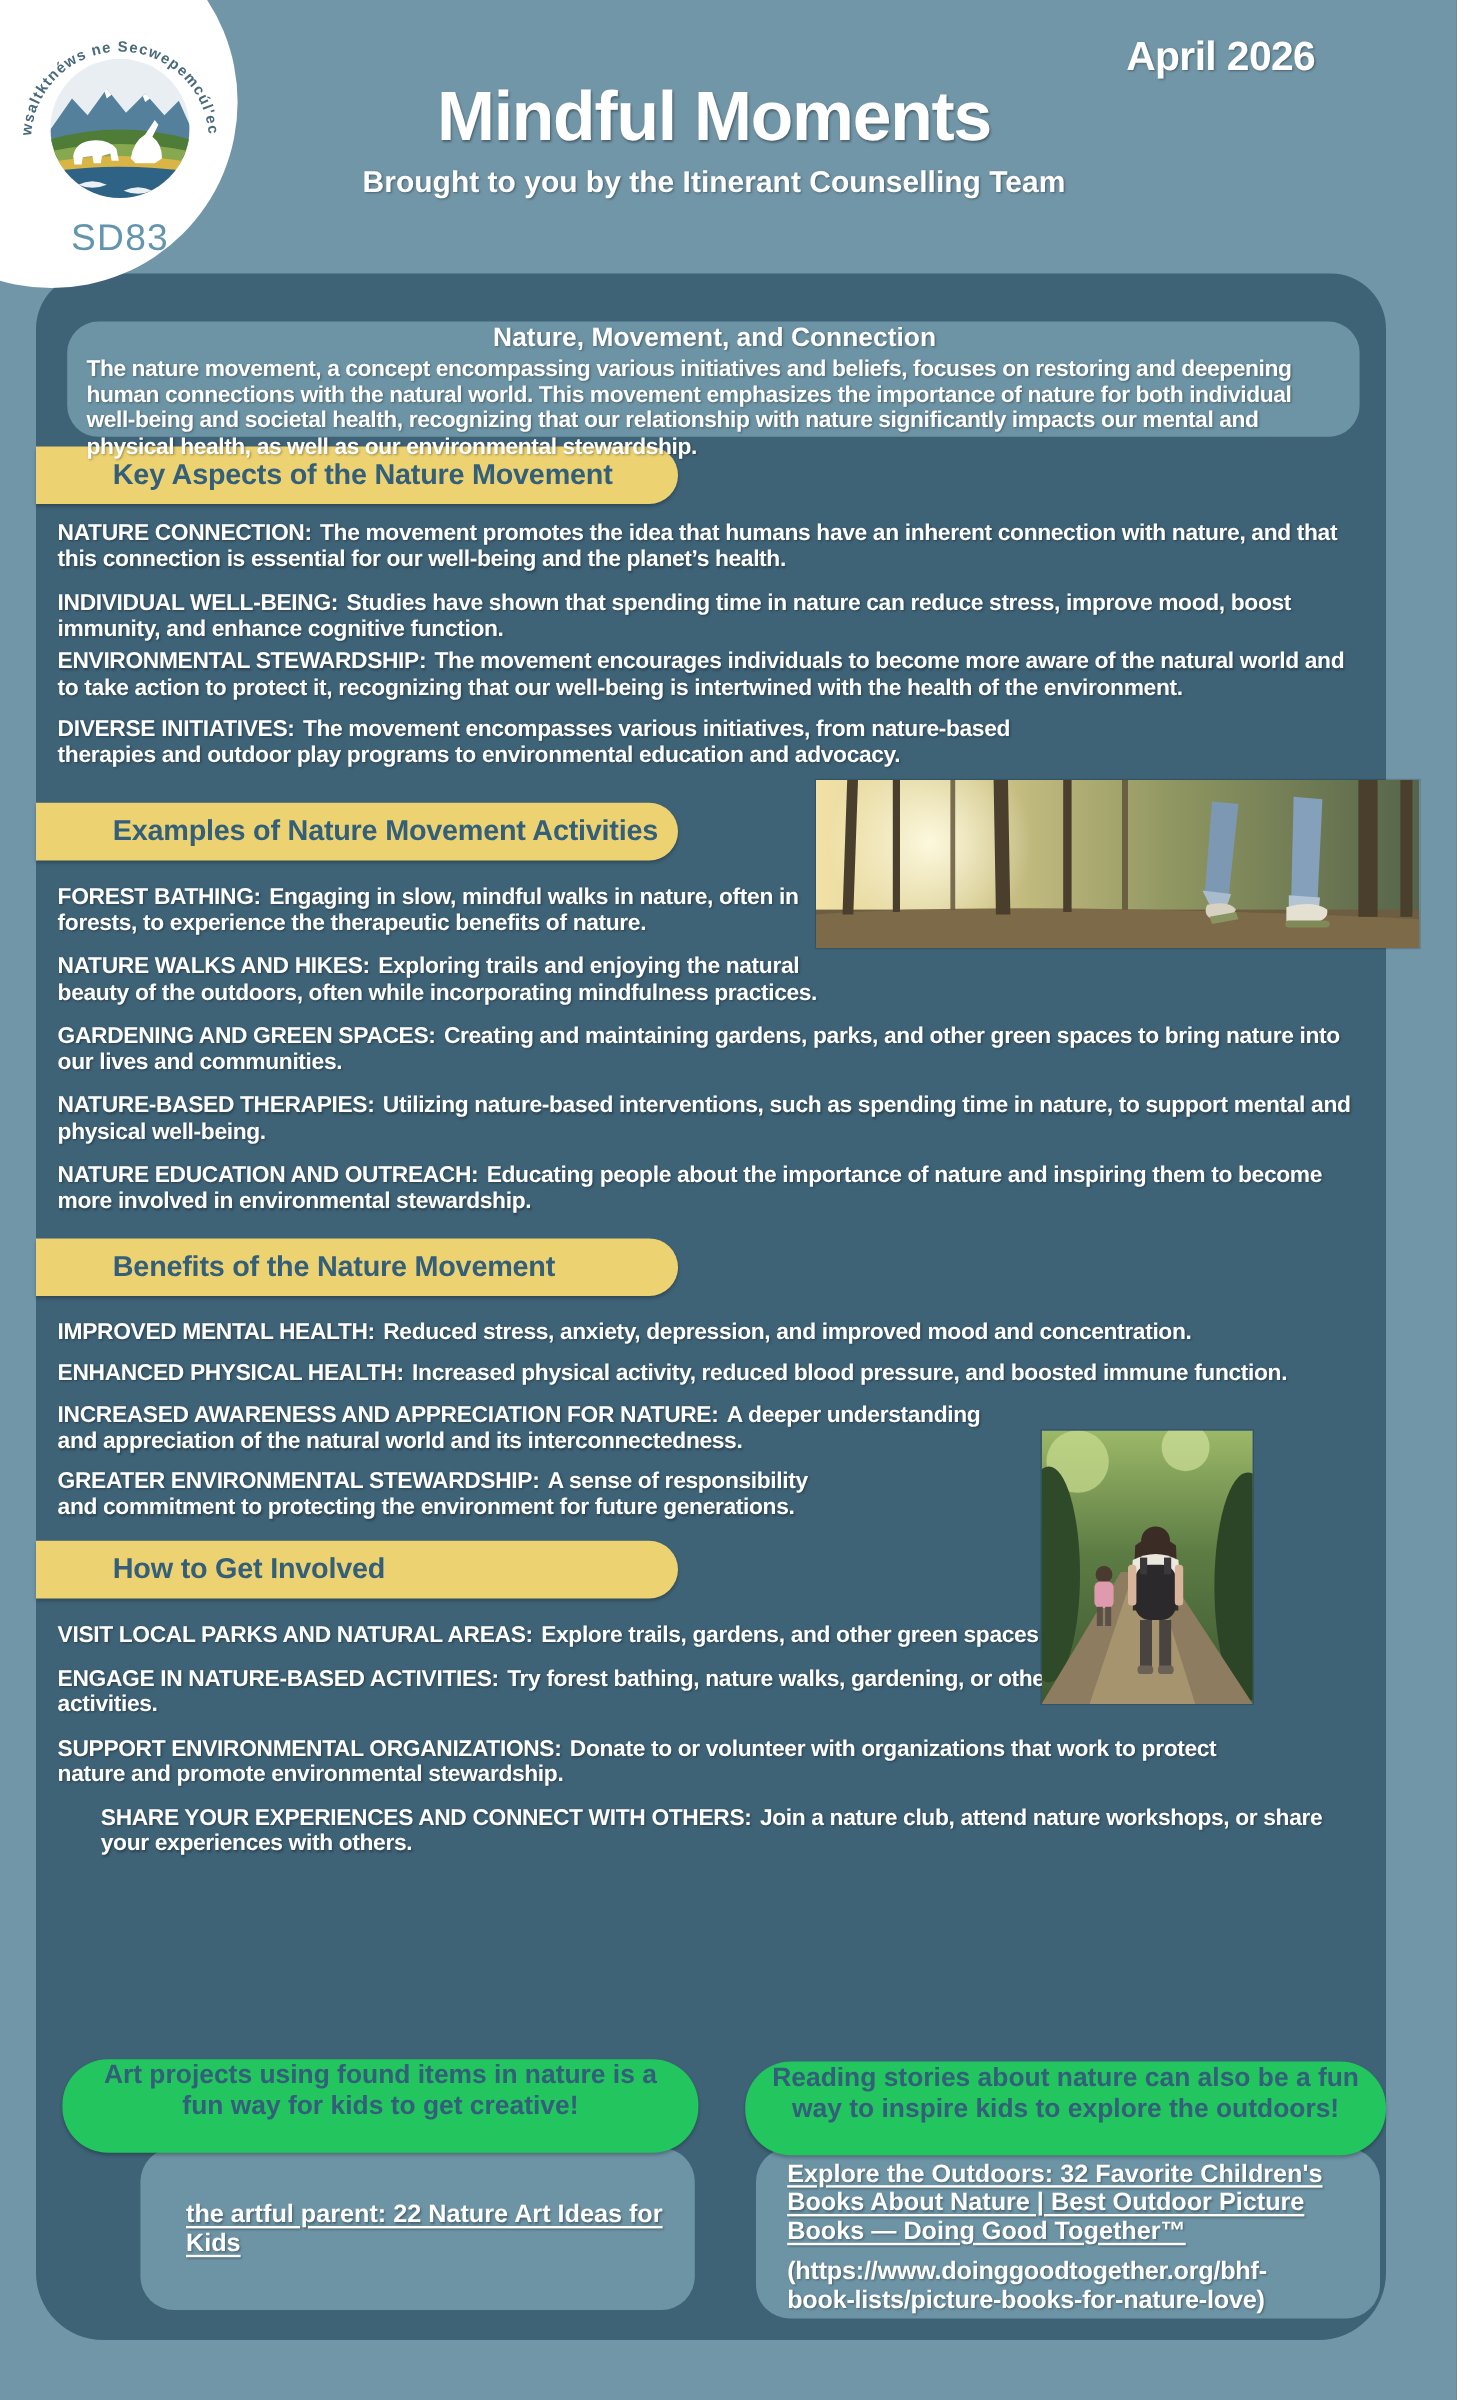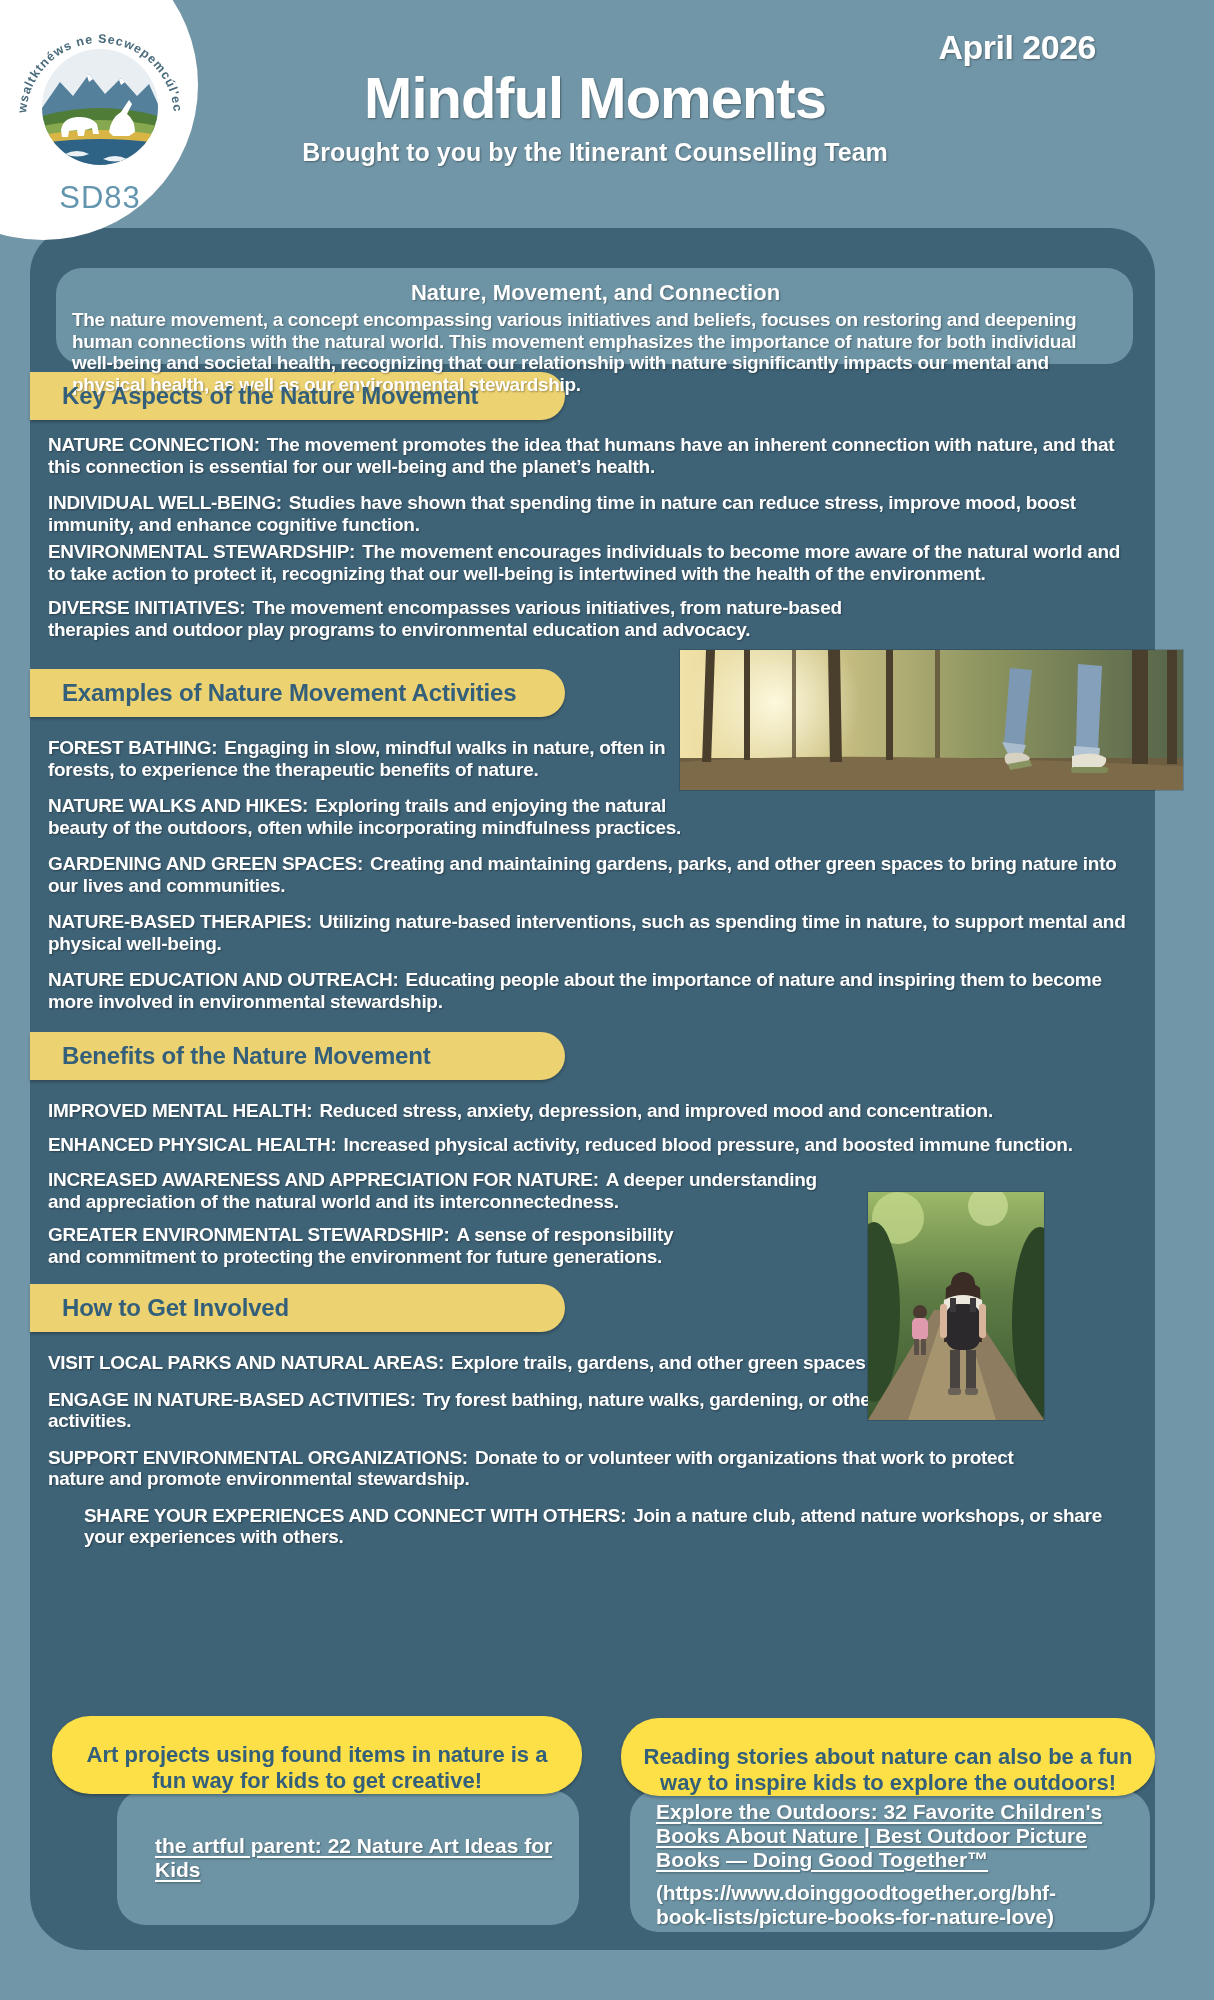--- a/index.html
+++ b/index.html
@@ -10,34 +10,34 @@
   }
   .shadowed{text-shadow:1px 1px 2px rgba(0,0,0,.35);}
   
   .date{position:absolute;top:28px;right:118px;font-size:34px;font-weight:bold;color:#fff;letter-spacing:-.5px;}
   .title{position:absolute;top:64px;left:0;width:1190px;text-align:center;font-size:58px;font-weight:bold;color:#fff;letter-spacing:-1px;}
   .subtitle{position:absolute;top:138px;left:0;width:1190px;text-align:center;font-size:25px;font-weight:bold;color:#fff;}
   .logo-blob{position:absolute;left:-112px;top:-70px;width:310px;height:310px;border-radius:50%;background:#fff;z-index:6;}
   .logo-svg{position:absolute;left:5px;top:12px;z-index:7;}
   
   .panel{position:absolute;left:30px;top:228px;width:1125px;height:1722px;background:#3e6276;border-radius:46px 46px 56px 56px;z-index:1;}
-  .intro-box{margin:40px 22px 0 26px;height:96px;background:#6d94a5;border-radius:26px;padding:12px 14px 0 16px;box-sizing:border-box;}
+  .intro-box{margin:40px 22px 0 26px;height:96px;background:#6d94a5;border-radius:26px;padding:0 14px 0 16px;box-sizing:border-box;}
   .intro-title{text-align:center;font-size:22px;font-weight:bold;color:#fff;}
   .intro-body{width:1046px;margin-top:3px;font-size:19px;font-weight:bold;color:#fff;line-height:21.5px;letter-spacing:-.35px;}
   .pill{width:535px;height:48px;background:#edd271;border-radius:0 24px 24px 0;display:flex;align-items:center;box-shadow:0 2px 3px rgba(0,0,0,.25);}
-  .pill span{padding-left:32px;font-size:24px;font-weight:bold;color:#335f7a;letter-spacing:-.2px;}
+  .pill span{padding-left:32px;font-size:24px;font-weight:bold;color:#335f7a;letter-spacing:-.2px;margin-left:32px;}
   .sec{padding-left:18px;}
   .sec p{margin:0;font-size:19px;font-weight:bold;color:#fff;line-height:21.5px;letter-spacing:-.3px;width:1085px;}
   .sec .lbl{margin-right:7px;}
   
   .photo{position:absolute;overflow:hidden;box-shadow:0 0 0 1px rgba(0,0,0,.15);}
   .photo1{left:650px;top:422px;width:503px;height:140px;}
   .photo2{left:838px;top:964px;width:176px;height:228px;}
   
-  .co-pill{position:absolute;background:#fde047;border-radius:38px;z-index:3;display:flex;align-items:flex-end;justify-content:center;text-align:center;
+  .co-pill{position:absolute;background:#22c55e;border-radius:38px;z-index:3;display:flex;align-items:flex-start;justify-content:center;text-align:center;
            font-size:22px;font-weight:bold;color:#335f7a;line-height:26px;box-shadow:0 2px 3px rgba(0,0,0,.25);}
   .co-box{position:absolute;background:#6d94a5;border-radius:28px;z-index:2;box-sizing:border-box;color:#fff;font-weight:bold;}
   .co-left-pill{left:22px;top:1488px;width:530px;height:78px;padding:0 20px;box-sizing:border-box;}
   .co-left-box{left:87px;top:1562px;width:462px;height:135px;padding:44px 20px 0 38px;}
   .co-right-pill{left:591px;top:1490px;width:534px;height:78px;padding:0 18px;box-sizing:border-box;}
   .co-right-box{left:600px;top:1562px;width:520px;height:142px;padding:10px 20px 0 26px;}
   .co-link{display:inline-block;color:#fff;font-size:21px;font-weight:bold;text-decoration:underline;text-decoration-thickness:2px;text-underline-offset:3px;line-height:24px;}
   .co-url{margin-top:9px;font-size:21px;line-height:24px;letter-spacing:-.2px;}
   .co-right-box .co-link{width:460px;}
   .co-right-box .co-url{width:455px;}

